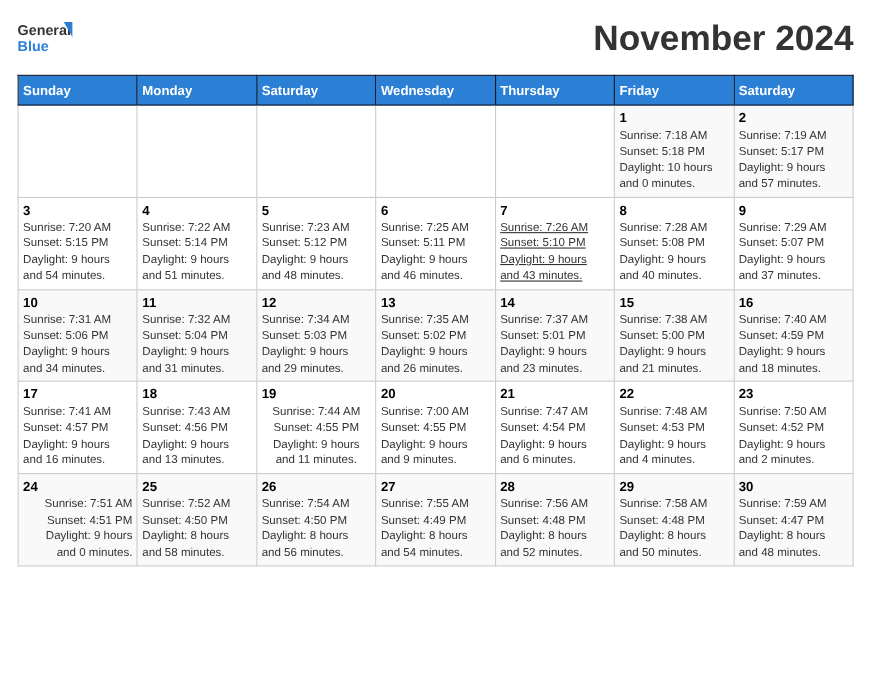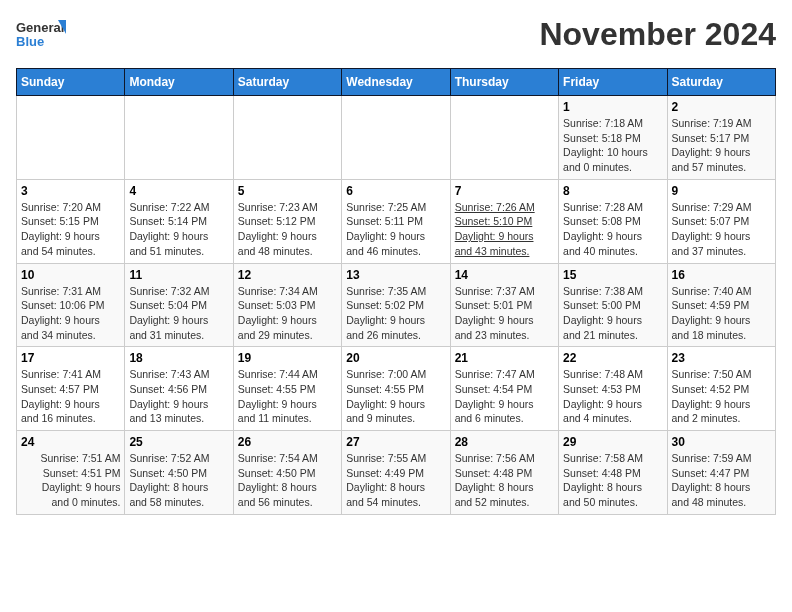--- a/index.html
+++ b/index.html
@@ -170,21 +170,21 @@
           <div class="day-detail" style="white-space: pre-line;">Sunrise: 7:29 AM
 Sunset: 5:07 PM
 Daylight: 9 hours
 and 37 minutes.</div>
         </td>
       </tr>
       <tr>
         <td>
           <span class="day-num">10</span>
           <div class="day-detail" style="white-space: pre-line;">Sunrise: 7:31 AM
-Sunset: 10:06 PM
+Sunset: 5:06 PM
 Daylight: 9 hours
 and 34 minutes.</div>
         </td>
         <td>
           <span class="day-num">11</span>
           <div class="day-detail" style="white-space: pre-line;">Sunrise: 7:32 AM
 Sunset: 5:04 PM
 Daylight: 9 hours
 and 31 minutes.</div>
         </td>
@@ -234,21 +234,21 @@
         </td>
         <td>
           <span class="day-num">18</span>
           <div class="day-detail" style="white-space: pre-line;">Sunrise: 7:43 AM
 Sunset: 4:56 PM
 Daylight: 9 hours
 and 13 minutes.</div>
         </td>
         <td>
           <span class="day-num">19</span>
-          <div class="day-detail" style="white-space: pre-line;">Sunrise: 7:44 AM
+          <div class="day-detail" style="white-space: pre-line; text-align: center;">Sunrise: 7:44 AM
 Sunset: 4:55 PM
 Daylight: 9 hours
 and 11 minutes.</div>
         </td>
         <td>
           <span class="day-num">20</span>
           <div class="day-detail" style="white-space: pre-line;">Sunrise: 7:00 AM
 Sunset: 4:55 PM
 Daylight: 9 hours
 and 9 minutes.</div>

